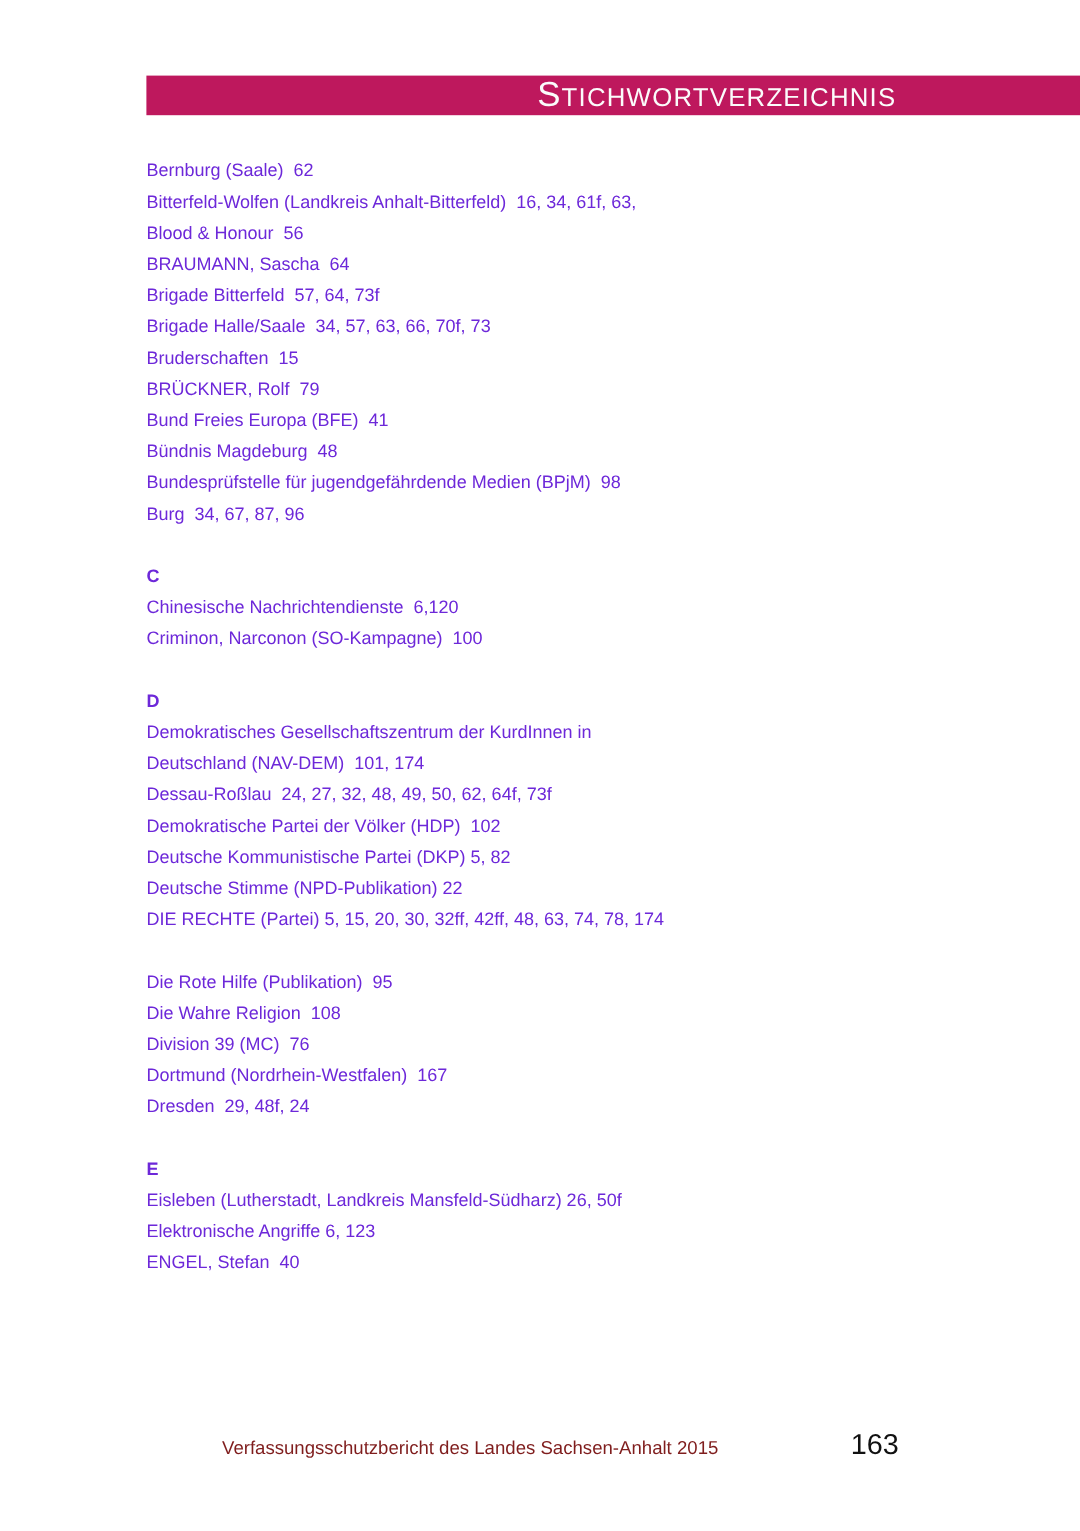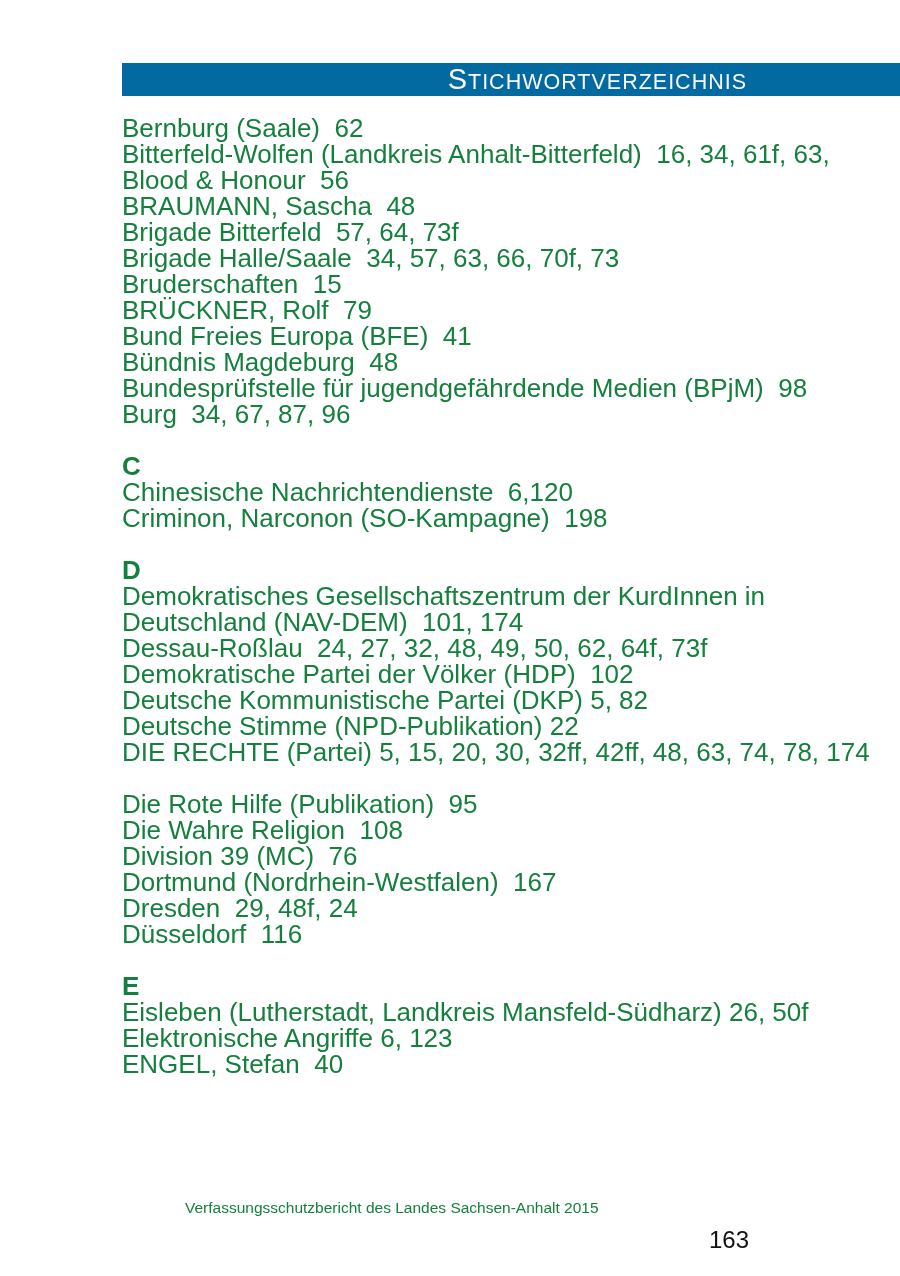--- a/index.html
+++ b/index.html
@@ -9,42 +9,42 @@
     font-family:"Liberation Sans",sans-serif;
     position:relative;
     overflow:hidden;
     color:#1b1b1b;
   }
   
   .header-bar{
     position:absolute;
     left:122px;top:63px;
     width:778px;height:33px;
-    background:#0369a1;
+    background:#be185d;
   }
   .header-title{
     position:absolute;
     right:153px;bottom:2px;
     color:#fbfbfb;
     font-size:21.5px;
     letter-spacing:1px;
     white-space:pre;
     line-height:1;
   }
   .header-title .initial{
     font-size:29px;
   }
   
   .index{
     position:absolute;
-    left:122px;top:115px;
+    left:122px;top:130px;
     width:760px;
-    font-size:26px;
+    font-size:15px;
     line-height:26px;
-    color:#15803d;
+    color:#6d28d9;
   }
   .line{
     white-space:pre;
     height:26px;
   }
   .line.cont{
     padding-left:468px;
   }
   .section-gap{
     height:26px;
@@ -52,72 +52,70 @@
   .section-letter{
     font-weight:bold;
     white-space:pre;
     height:26px;
   }
   
   .footer-doc-title{
     position:absolute;
     left:185px;top:1199px;
     font-size:15.5px;
-    color:#15803d;
+    color:#7f1d1d;
     white-space:pre;
   }
   .footer-page-number{
     position:absolute;
     left:709px;top:1191px;
     font-size:24px;
     color:#111111;
     white-space:pre;
-    margin-top:35px;
   }
 </style>
 </head>
 <body>
 
 <div class="header-bar">
   <div class="header-title"><span class="initial">S</span><span>TICHWORTVERZEICHNIS</span></div>
 </div>
 
 <main id="index" class="index">
     <div class="line">Bernburg (Saale)  62</div>
     <div class="line">Bitterfeld-Wolfen (Landkreis Anhalt-Bitterfeld)  16, 34, 61f, 63,</div>
     <div class="line">Blood &amp; Honour  56</div>
-    <div class="line">BRAUMANN, Sascha  48</div>
+    <div class="line">BRAUMANN, Sascha  64</div>
     <div class="line">Brigade Bitterfeld  57, 64, 73f</div>
     <div class="line">Brigade Halle/Saale  34, 57, 63, 66, 70f, 73</div>
     <div class="line">Bruderschaften  15</div>
     <div class="line">BRÜCKNER, Rolf  79</div>
     <div class="line">Bund Freies Europa (BFE)  41</div>
     <div class="line">Bündnis Magdeburg  48</div>
     <div class="line">Bundesprüfstelle für jugendgefährdende Medien (BPjM)  98</div>
     <div class="line">Burg  34, 67, 87, 96</div>
     <div class="section-gap"></div>
     <div class="section-letter">C</div>
     <div class="line">Chinesische Nachrichtendienste  6,120</div>
-    <div class="line">Criminon, Narconon (SO-Kampagne)  198</div>
+    <div class="line">Criminon, Narconon (SO-Kampagne)  100</div>
     <div class="section-gap"></div>
     <div class="section-letter">D</div>
     <div class="line">Demokratisches Gesellschaftszentrum der KurdInnen in</div>
     <div class="line">Deutschland (NAV-DEM)  101, 174</div>
     <div class="line">Dessau-Roßlau  24, 27, 32, 48, 49, 50, 62, 64f, 73f</div>
     <div class="line">Demokratische Partei der Völker (HDP)  102</div>
     <div class="line">Deutsche Kommunistische Partei (DKP) 5, 82</div>
     <div class="line">Deutsche Stimme (NPD-Publikation) 22</div>
     <div class="line">DIE RECHTE (Partei) 5, 15, 20, 30, 32ff, 42ff, 48, 63, 74, 78, 174</div>
     <div class="line"></div>
     <div class="line">Die Rote Hilfe (Publikation)  95</div>
     <div class="line">Die Wahre Religion  108</div>
     <div class="line">Division 39 (MC)  76</div>
     <div class="line">Dortmund (Nordrhein-Westfalen)  167</div>
     <div class="line">Dresden  29, 48f, 24</div>
-    <div class="line">Düsseldorf  116</div>
     <div class="section-gap"></div>
     <div class="section-letter">E</div>
     <div class="line">Eisleben (Lutherstadt, Landkreis Mansfeld-Südharz) 26, 50f</div>
     <div class="line">Elektronische Angriffe 6, 123</div>
     <div class="line">ENGEL, Stefan  40</div>
   </main>
 
 <div class="footer-doc-title">Verfassungsschutzbericht des Landes Sachsen-Anhalt 2015</div>
 <div class="footer-page-number">163</div>
 

